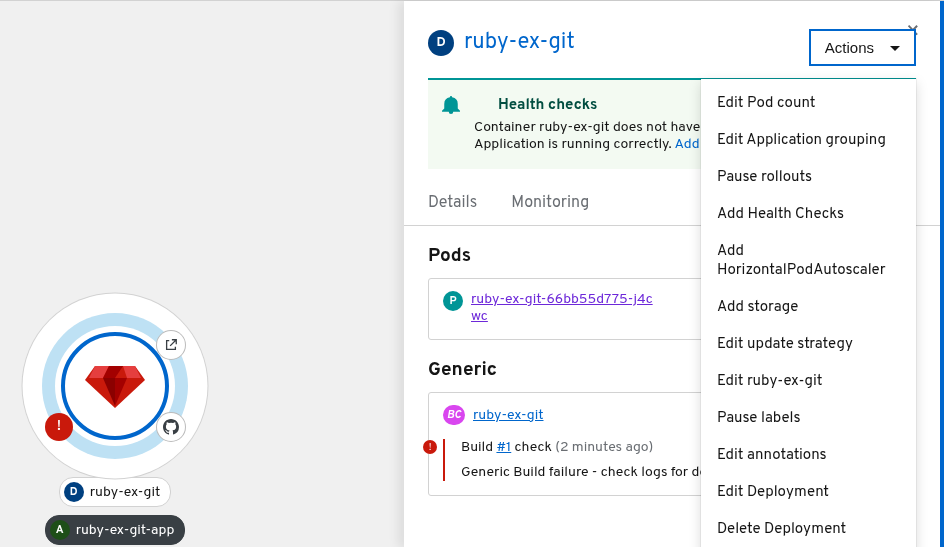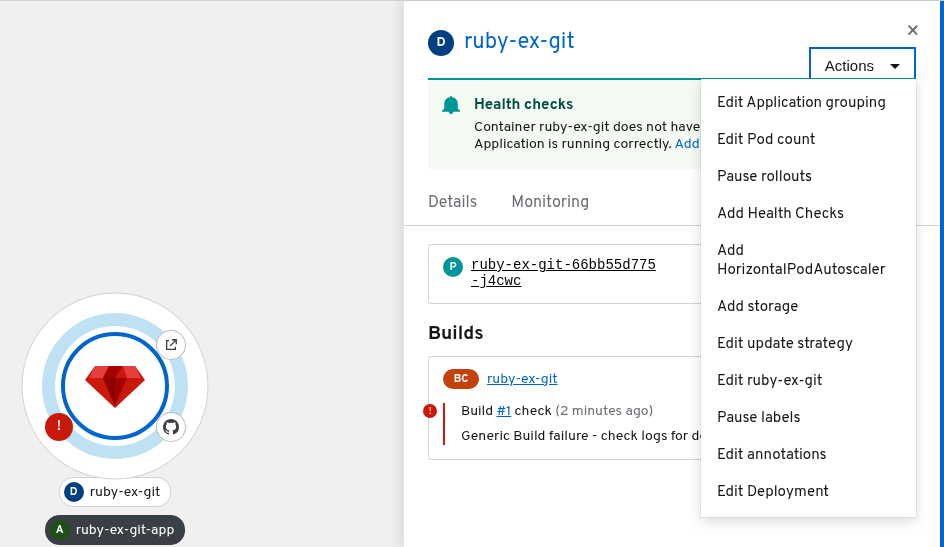--- a/index.html
+++ b/index.html
@@ -18,47 +18,47 @@
 .decor-tr { right: 25px; top: 40px; }
 .decor-br { right: 25px; bottom: 40px; color:#555; }
 .decor-bl { left: 25px; bottom: 40px; background: #c9190b; box-shadow:none; }
 .decor-bl::after { content:"!"; color:#fff; font-weight:bold; font-size:13px; }
 .labelpill { display:inline-flex; align-items:center; gap:6px; background:#fff; border:1px solid #d2d2d2; border-radius:14px; padding:4px 10px 4px 4px; font-size:14px; }
 .labelpill.dark { background:#393f44; color:#fff; border-color:#393f44; }
 .badge { width:20px; height:20px; border-radius:50%; color:#fff; display:flex; align-items:center; justify-content:center; font-size:11px; font-weight:bold; }
 .badge.d { background:#004080; }
 .badge.a { background:#1e4f18; }
 .badge.p { background:#009596; }
-.badge.bc { background:#c2410c; border-radius:10px; width:36px; }
+.badge.bc { background:#d946ef; border-radius:10px; width:22px;font-style:italic; }
 .labelrow { display:flex; flex-direction:column; gap:8px; align-items:center; margin-top:-4px; }
 
 
 .panel { position:absolute; right:0; top:0; width:540px; height:547px; background:#fff; box-shadow:-6px 0 10px rgba(0,0,0,0.08); border-right:4px solid #0066cc; padding:0; }
 .close { position:absolute; top:18px; right:20px; font-size:22px; color:#6a6e73; cursor:pointer; }
 .phdr { padding:28px 24px 0 24px; }
 .titleline { display:flex; align-items:center; gap:10px; }
 .titleline .title { font-size:22px; color:#0066cc; }
 .titleline .badge { width:26px; height:26px; font-size:13px; }
-.actions-btn { position:absolute; right:24px; top:46px; border:2px solid #0066cc; background:#fff; padding:8px 40px 8px 14px; font-size:15px; cursor:pointer; color:#151515; }
+.actions-btn { position:absolute; right:24px; top:28px; border:2px solid #0066cc; background:#fff; padding:8px 40px 8px 14px; font-size:15px; cursor:pointer; color:#151515; }
 .actions-btn::after{ content:""; position:absolute; right:14px; top:50%; margin-top:-2px; border:5px solid transparent; border-top-color:#151515; }
 
 .alert { margin:22px 24px 0 24px; background:#f3faf2; border-top:2px solid #009596; padding:16px 18px 16px 46px; position:relative; font-size:14px; color:#151515; }
 .alert .bell { position:absolute; left:14px; top:16px; color:#009596; }
-.alert h4 { font-size:15px; color:#004d40; margin-bottom:4px; }
+.alert h4 { font-size:15px; color:#004d40; margin-bottom:4px;margin-left:24px; }
 .alert a { color:#0066cc; text-decoration:none; }
 
 .tabs { display:flex; gap:34px; padding:24px 24px 0 24px; border-bottom:1px solid #d2d2d2; font-size:16px; }
 .tab { padding-bottom:12px; color:#6a6e73; cursor:pointer; }
 .tab.active { color:#0066cc; border-bottom:3px solid #0066cc; margin-bottom:-1px; }
 
 .section { padding:18px 24px 0 24px; }
 .section h3 { font-size:19px; margin-bottom:10px; }
 .card { border:1px solid #d2d2d2; border-radius:3px; padding:12px 14px 14px 14px; font-size:14px; }
 .podrow { display:flex; align-items:flex-start; gap:8px; }
-.podlink { color:#000000; max-width:190px; word-break:break-all;font-family:Liberation Mono, monospace; }
+.podlink { color:#6d28d9; max-width:190px; word-break:break-all; }
 .statusdot { width:16px; height:16px; border-radius:50%; background:#c9190b; color:#fff; display:flex; align-items:center; justify-content:center; font-size:11px; margin-left:36px; flex:none; }
 .buildhdr { display:flex; align-items:center; gap:8px; }
 .buildstatus { margin-top:14px; padding-left:16px; border-left:2px solid #c9190b; position:relative; }
 .smalldot { width:14px; height:14px; border-radius:50%; background:#c9190b; color:#fff; display:inline-flex; align-items:center; justify-content:center; font-size:10px; position:absolute; left:-22px; top:1px; }
 .buildlink { color:#0066cc; }
 .muted { color:#6a6e73; }
 .builddetail { margin-top:8px; color:#151515; }
 
 
 .menu { position:absolute; top:78px; right:24px; width:215px; background:#fff; box-shadow:0 4px 12px rgba(0,0,0,0.15),0 0 0 1px rgba(0,0,0,0.05); padding:6px 0; z-index:20; }
@@ -130,53 +130,55 @@
         <span>Application is running correctly. </span><a href="#">Add health checks</a>
       </div>
     </div>
 
     <div class="tabs">
       <div class="tab">Details</div>
       <div class="tab">Monitoring</div>
     </div>
 
     <div class="section">
+      <h3>Pods</h3>
       <div class="card">
         <div class="podrow">
           <span class="badge p">P</span>
           <a href="#" class="podlink">ruby-ex-git-66bb55d775-j4cwc</a>
           <span class="statusdot">!</span>
         </div>
       </div>
     </div>
 
     <div class="section">
-      <h3>Builds</h3>
+      <h3>Generic</h3>
       <div class="card">
         <div class="buildhdr">
           <span class="badge bc">BC</span>
           <a href="#" class="buildlink">ruby-ex-git</a>
         </div>
         <div class="buildstatus">
           <span class="smalldot">!</span>
           <span>Build </span><a href="#" class="buildlink">#1</a><span> check</span>
           <span class="muted">(2 minutes ago)</span>
           <div class="builddetail">Generic Build failure - check logs for details.</div>
         </div>
       </div>
     </div>
 
     <div class="menu">
+      <div class="menu-item">Edit Pod count</div>
       <div class="menu-item">Edit Application grouping</div>
-      <div class="menu-item">Edit Pod count</div>
       <div class="menu-item">Pause rollouts</div>
       <div class="menu-item">Add Health Checks</div>
       <div class="menu-item">Add HorizontalPodAutoscaler</div>
       <div class="menu-item">Add storage</div>
       <div class="menu-item">Edit update strategy</div>
       <div class="menu-item">Edit ruby-ex-git</div>
       <div class="menu-item">Pause labels</div>
       <div class="menu-item">Edit annotations</div>
       <div class="menu-item">Edit Deployment</div>
+      <div class="menu-item">Delete Deployment</div>
     </div>
 
   </div>
 </div>
 
 </body></html>

